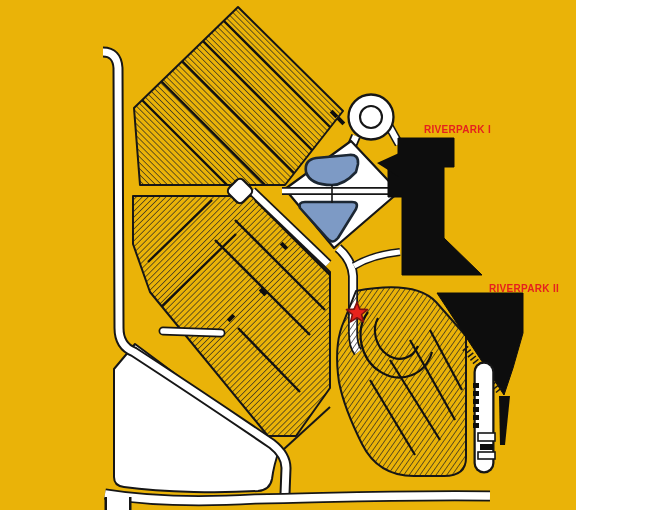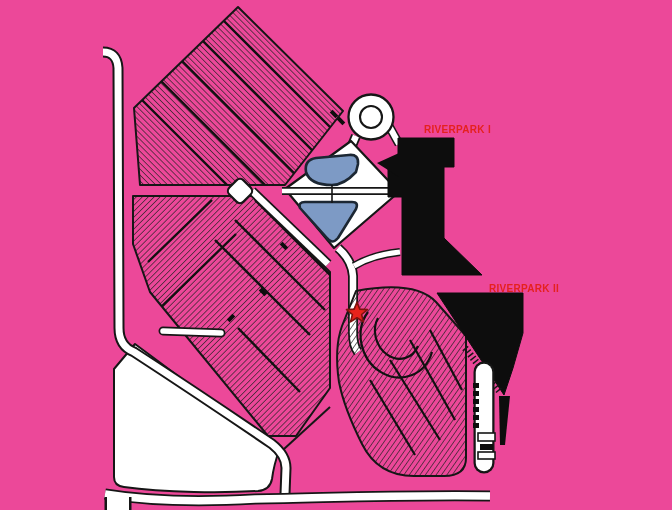--- a/index.html
+++ b/index.html
@@ -1,16 +1,16 @@
 <!DOCTYPE html>
 <html><head>
 <meta charset="utf-8">
 <style>
   html,body{margin:0;padding:0;background:#ffffff;}
-  .stage{position:relative;width:672px;height:510px;background:#ec4899;overflow:hidden;}
+  .stage{position:relative;width:576px;height:510px;background:#eab308;overflow:hidden;}
   svg{display:block;}
   text.map-label{font-family:"Liberation Sans",sans-serif;font-weight:bold;font-size:10px;letter-spacing:.3px;}
 </style>
 </head>
 <body>
 
 <div class="stage">
 <svg width="672" height="510" viewBox="0 0 672 510">
   <defs>
     <pattern id="hA" patternUnits="userSpaceOnUse" width="4.2" height="4.2" patternTransform="rotate(-45)">

